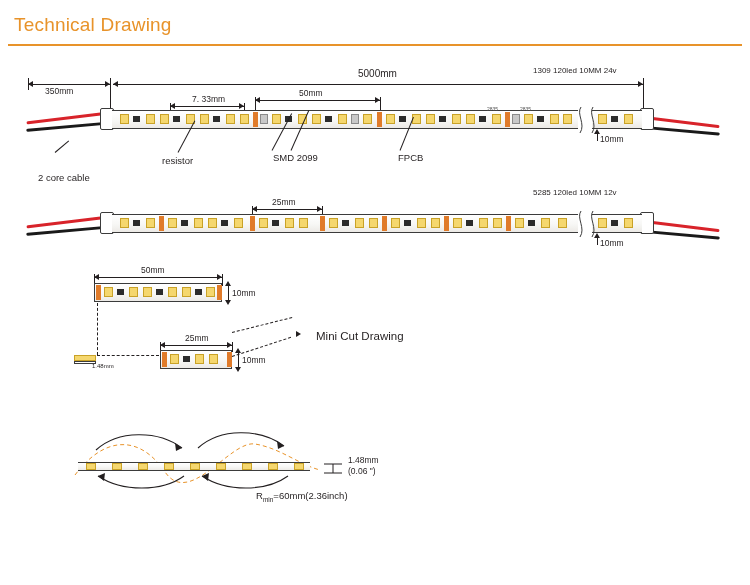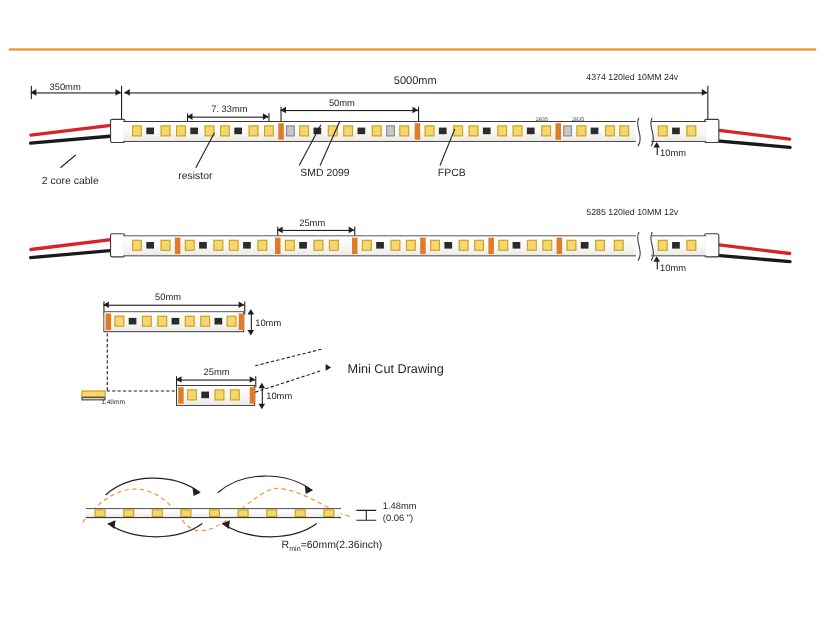--- a/index.html
+++ b/index.html
@@ -65,27 +65,28 @@
   .solder{position:absolute;background:#c8c8c8;border:.5px solid #8a8a8a;box-sizing:border-box;}
   .breakline{position:absolute;}
 
   .micro{position:absolute;font-size:5px;color:#4d4d4d;white-space:nowrap;}
 </style>
 </head>
 <body>
 
 <div class="page">
 
+  <div class="title">Technical Drawing</div>
   <div class="title-rule"></div>
 
   <div>
 
-    <div class="dim-text" style="left:533px;top:66px;font-size:8px;">4374  120led 10MM  24v</div>
-
-    <div class="dim-text" style="left:45px;top:74px;">350mm</div>
+    <div class="dim-text" style="left:533px;top:66px;font-size:8px;">1309  120led 10MM  24v</div>
+
+    <div class="dim-text" style="left:45px;top:86px;">350mm</div>
     <div class="hline" style="left:28px;top:84px;width:82px;"></div>
     <div class="ar ar-l" style="left:28px;top:81px;"></div>
     <div class="ar ar-r" style="left:105px;top:81px;"></div>
     <div class="vline" style="left:28px;top:78px;height:12px;"></div>
     <div class="vline" style="left:110px;top:78px;height:34px;"></div>
 
     <div class="dim-text" style="left:358px;top:68px;font-size:10px;">5000mm</div>
     <div class="hline" style="left:113px;top:84px;width:530px;"></div>
     <div class="ar ar-l" style="left:113px;top:81px;"></div>
     <div class="ar ar-r" style="left:638px;top:81px;"></div>
@@ -172,21 +173,21 @@
       <div class="res" style="left:611px;top:116px;width:7px;height:6px;"></div>
       <div class="led" style="left:624px;top:114px;width:9px;height:10px;"></div>
       <div class="micro" style="left:487px;top:106px;">2835</div>
       <div class="micro" style="left:520px;top:106px;">2835</div>
     </div>
 
     <div class="dim-text" style="left:600px;top:134px;">10mm</div>
     <div class="vline" style="left:597px;top:131px;height:10px;"></div>
     <div class="ar ar-u" style="left:594px;top:129px;"></div>
 
-    <div class="lbl" style="left:38px;top:159px;">2 core cable</div>
+    <div class="lbl" style="left:38px;top:172px;">2 core cable</div>
     <div class="hline" style="left:55px;top:152px;width:18px;transform:rotate(-40deg);transform-origin:left center;"></div>
 
     <div class="lbl" style="left:162px;top:155px;">resistor</div>
     <div class="hline" style="left:178px;top:152px;width:36px;transform:rotate(-62deg);transform-origin:left center;"></div>
 
     <div class="lbl" style="left:273px;top:152px;">SMD 2099</div>
     <div class="hline" style="left:272px;top:150px;width:42px;transform:rotate(-62deg);transform-origin:left center;"></div>
     <div class="hline" style="left:291px;top:150px;width:44px;transform:rotate(-66deg);transform-origin:left center;"></div>
 
     <div class="lbl" style="left:398px;top:152px;">FPCB</div>

